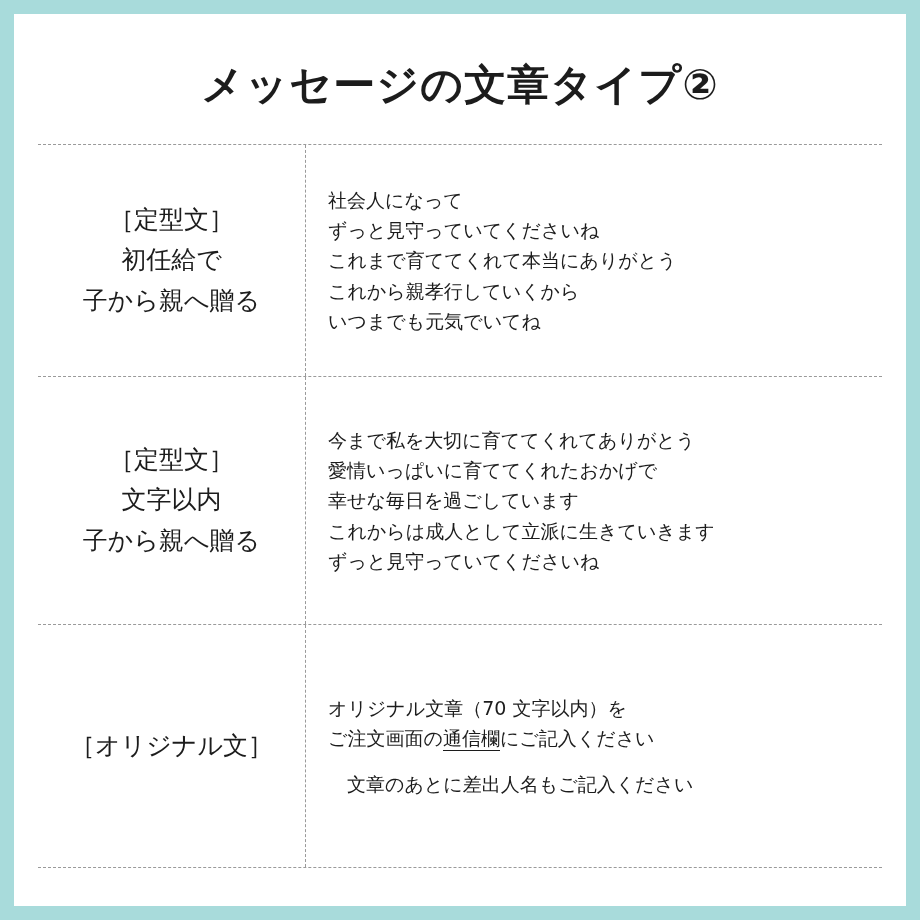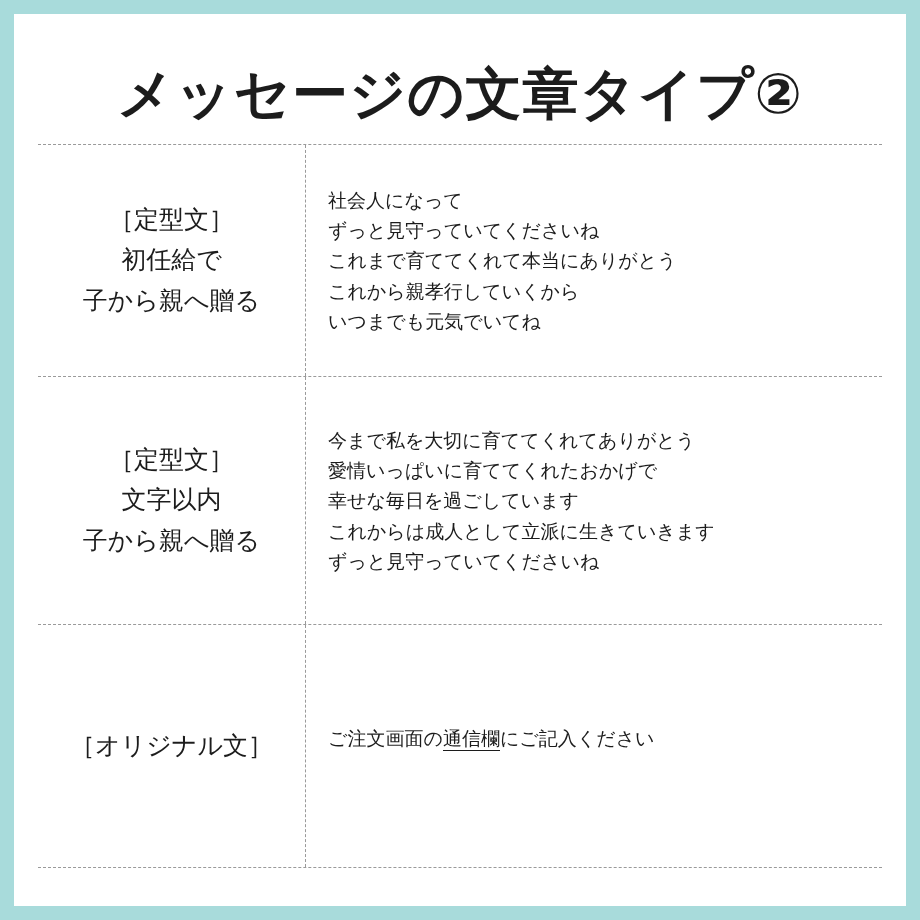--- a/index.html
+++ b/index.html
@@ -17,21 +17,21 @@
     position: absolute;
     left: 14px;
     top: 14px;
     width: 892px;
     height: 892px;
     background: #ffffff;
     box-sizing: border-box;
   }
   .title {
     text-align: center;
-    font-size: 56px;
+    font-size: 42px;
     font-weight: bold;
     color: #1c1c1c;
     letter-spacing: 1px;
     margin-top: 46px;
     margin-bottom: 16px;
     line-height: 1.2;
   }
   .table {
     position: absolute;
     left: 24px;
@@ -125,19 +125,21 @@
         <div class="body-line">これからは成人として立派に生きていきます</div>
         <div class="body-line">ずっと見守っていてくださいね</div>
       </div>
     </div>
 
     <div class="row row-3">
       <div class="cell-label">
         <div class="label-line">［オリジナル文］</div>
       </div>
       <div class="cell-body">
+        <div class="body-line">オリジナル文章（70 文字以内）を</div>
         <div class="body-line"><span>ご注文画面の</span><span class="underline">通信欄</span><span>にご記入ください</span></div>
         <div class="para-gap"></div>
+        <div class="body-line">　文章のあとに差出人名もご記入ください</div>
       </div>
     </div>
 
   </div>
 </div>
 
 </body></html>

